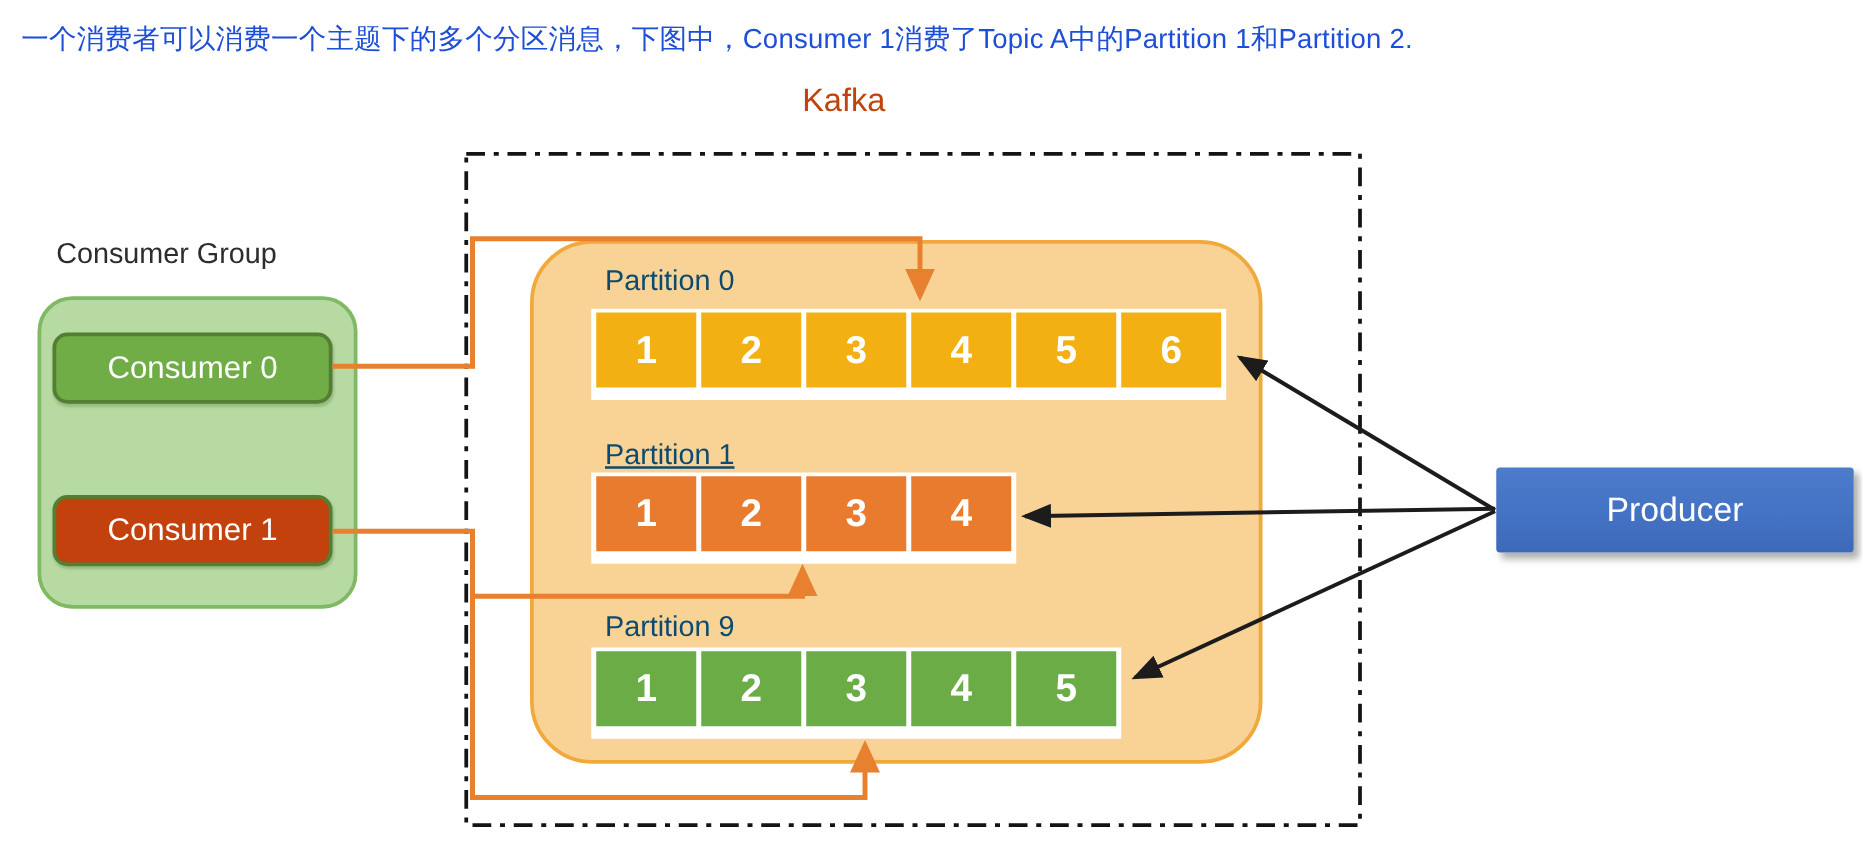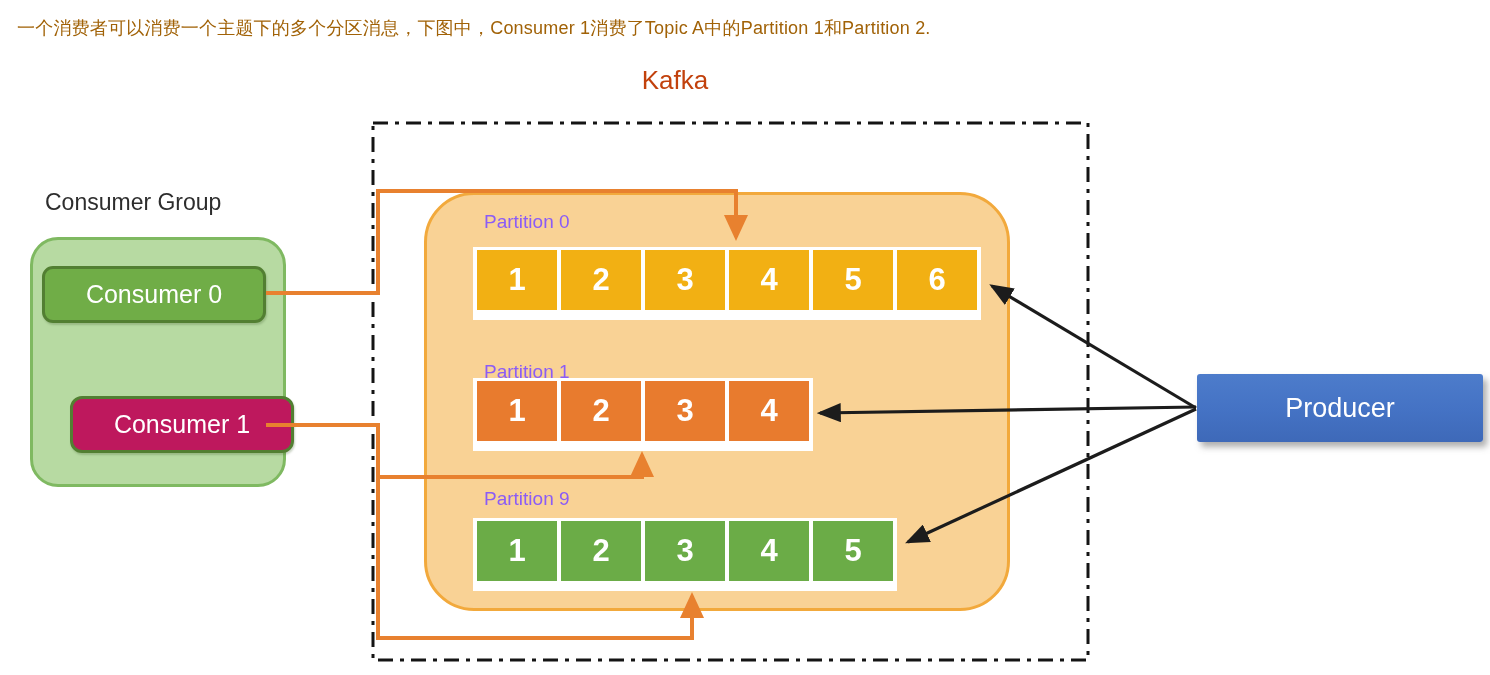--- a/index.html
+++ b/index.html
@@ -2,41 +2,41 @@
 <html><head>
 <meta charset="utf-8">
 <style>
   html,body{margin:0;padding:0;background:#ffffff;}
   #canvas{
     position:relative;width:1490px;height:675px;background:#ffffff;
     font-family:"Liberation Sans","DejaVu Sans",sans-serif;overflow:hidden;
   }
   .abs{position:absolute;}
   
-  #caption{left:17px;top:16px;font-size:18px;color:#a16207;letter-spacing:.2px;white-space:nowrap;}
+  #caption{left:17px;top:16px;font-size:22px;color:#1d4ed8;letter-spacing:.2px;white-space:nowrap;}
   
   #kafka-label{left:575px;top:65px;width:200px;text-align:center;font-size:26px;color:#c2410c;}
   
   #topic-box{left:424px;top:192px;width:586px;height:419px;border-radius:50px;
     border:3px solid #F2A93C;background:#F9D295;box-sizing:border-box;z-index:1;}
   #topic-label{left:852px;top:148px;width:160px;font-size:24px;color:#1c1c1c;z-index:2;}
   
   #group-label{left:45px;top:189px;font-size:23px;color:#2d2d2d;}
   #group-box{left:30px;top:237px;width:256px;height:250px;border-radius:28px;
     border:3px solid #7FB961;background:#B7DAA2;box-sizing:border-box;}
   .consumer-box{left:42px;width:224px;height:57px;border-radius:12px;
     border:3px solid #527F32;background:#70AD47;box-sizing:border-box;
     display:flex;align-items:center;justify-content:center;
     color:#ffffff;font-size:25px;box-shadow:1px 2px 2px rgba(60,90,40,.25);}
-  #consumer-0{top:266px;border-radius:11px;}
+  #consumer-0{top:266px;}
   #consumer-1{top:396px;}
   
-  .part-label{font-size:19px;color:#8b5cf6;z-index:2;text-align:right;}
+  .part-label{font-size:23px;color:#0c4a6e;z-index:2;text-align:right;}
   #p0-label{left:484px;top:211px;}
-  #p1-label{left:484px;top:361px;text-decoration:underline;}
+  #p1-label{left:484px;top:350px;text-decoration:underline;}
   #p2-label{left:484px;top:488px;}
   .part-row{background:#ffffff;padding:3px 4px 10px 4px;display:flex;gap:4px;z-index:2;}
   #p0-row{left:473px;top:247px;}
   #p1-row{left:473px;top:378px;}
   #p2-row{left:473px;top:518px;}
   .cell{width:80px;height:60px;display:flex;align-items:center;justify-content:center;
     color:#ffffff;font-size:31px;font-weight:bold;}
   
   #producer-box{left:1197px;top:374px;width:286px;height:68px;border-radius:3px;
     background:linear-gradient(180deg,#4d7ccb 0%,#4472C4 55%,#3e69b8 100%);
@@ -54,21 +54,21 @@
 
   <div id="kafka-label" class="abs">Kafka</div>
 
   <div id="topic-box" class="abs" style="background: rgb(249, 210, 149); border-color: rgb(242, 169, 60);"></div>
 
   <div id="group-label" class="abs">Consumer Group</div>
   <div id="group-box" class="abs" style="background: rgb(183, 218, 162); border-color: rgb(127, 185, 97);"></div>
   <div id="consumer-0" class="abs consumer-box" style="background: rgb(112, 173, 71);">
     <span>Consumer 0</span>
   </div>
-  <div id="consumer-1" class="abs consumer-box" style="background: #be185d; margin-left: 28px;">
+  <div id="consumer-1" class="abs consumer-box" style="background: #c2410c;">
     <span>Consumer 1</span>
   </div>
 
   <div id="p0-label" class="abs part-label">Partition 0</div>
   <div id="p0-row" class="abs part-row">
     <div class="cell" style="background: rgb(242, 176, 19);">1</div>
     <div class="cell" style="background: rgb(242, 176, 19);">2</div>
     <div class="cell" style="background: rgb(242, 176, 19);">3</div>
     <div class="cell" style="background: rgb(242, 176, 19);">4</div>
     <div class="cell" style="background: rgb(242, 176, 19);">5</div>

